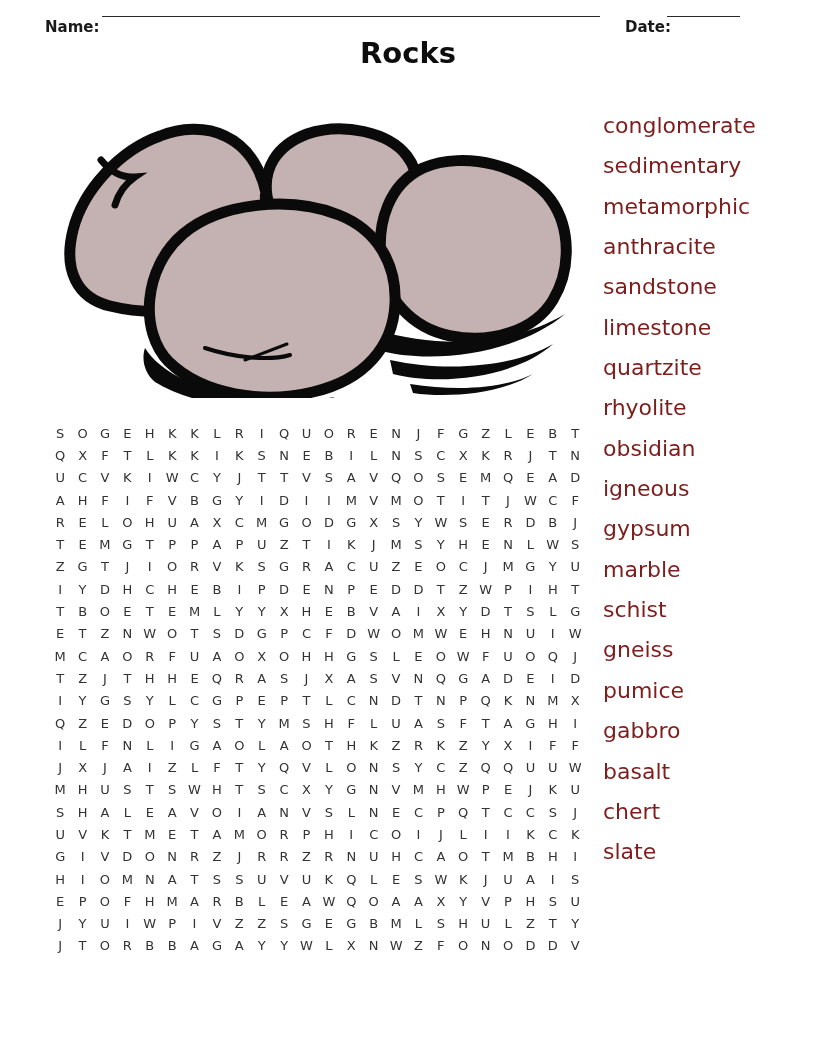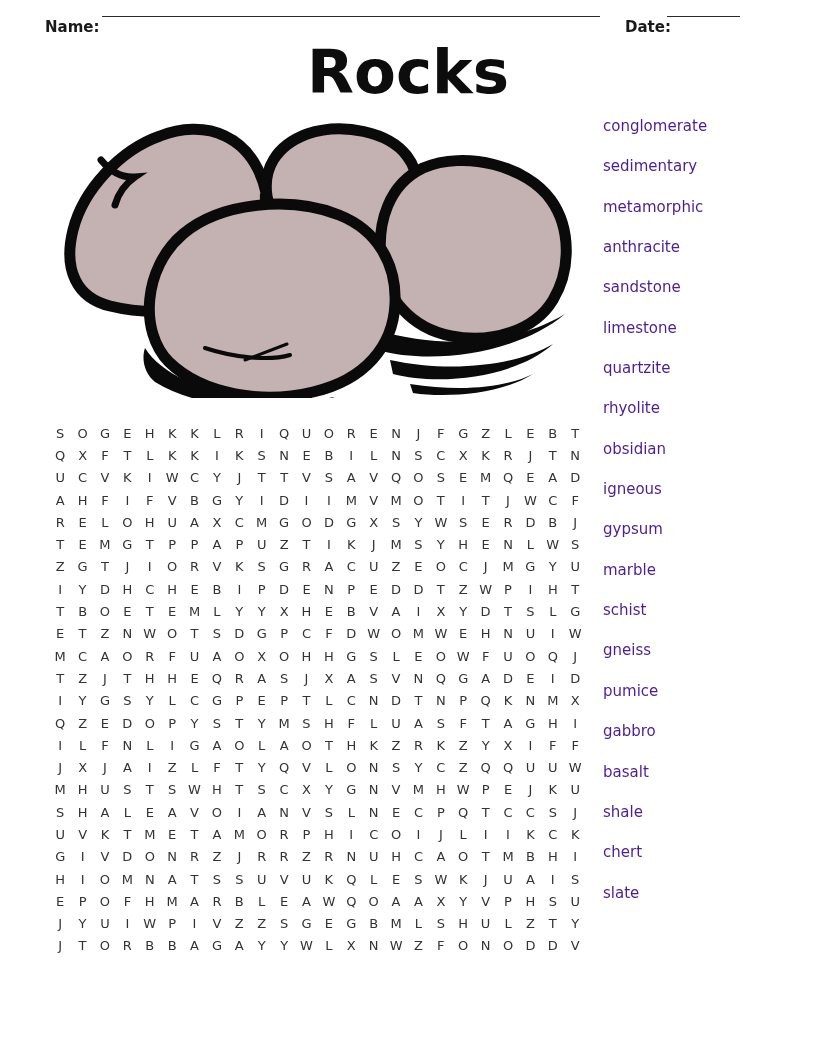--- a/index.html
+++ b/index.html
@@ -10,39 +10,39 @@
   
   .hdr-label{position:absolute;top:1px;font-size:15px;font-weight:700;color:#1a1a1a;margin-top:17px;}
   .name-label{left:45px;}
   .date-label{left:625px;}
   .fill-line{position:absolute;top:0;height:16px;border-bottom:1.6px solid #2a2a2a;}
   .name-line{left:102px;width:498px;}
   .date-line{left:667px;width:73px;}
   
   .title{
     position:absolute;top:36px;left:0;width:100%;margin:0;text-align:center;
-    font-size:61px;font-weight:700;color:#0d0d0d;letter-spacing:0px;
+    font-size:29px;font-weight:700;color:#0d0d0d;letter-spacing:0px;
   }
   
   .rocks-svg{position:absolute;left:55px;top:98px;width:520px;height:300px;}
   
   .grid{
     position:absolute;left:49px;top:422px;
     display:grid;grid-template-columns:repeat(24,22.4px);grid-auto-rows:22.3px;
   }
   .cell{
     display:flex;align-items:center;justify-content:center;
     font-size:13px;font-weight:500;color:#333333;line-height:1;
   }
   
   .words{
     position:absolute;left:603px;top:106px;margin:0;padding:0;list-style:none;
   }
   .words li{
-    height:40.35px;line-height:40.35px;font-size:15px;color:#4c1d95;white-space:nowrap;
+    height:40.35px;line-height:40.35px;font-size:22px;color:#7f1d1d;white-space:nowrap;
   }
 </style>
 </head>
 <body>
 
 <div class="page">
 
   <span class="hdr-label name-label">Name:</span>
   <span class="fill-line name-line"></span>
   <span class="hdr-label date-label">Date:</span>
@@ -663,18 +663,17 @@
       <li>rhyolite</li>
       <li>obsidian</li>
       <li>igneous</li>
       <li>gypsum</li>
       <li>marble</li>
       <li>schist</li>
       <li>gneiss</li>
       <li>pumice</li>
       <li>gabbro</li>
       <li>basalt</li>
-      <li>shale</li>
       <li>chert</li>
       <li>slate</li>
     </ul>
 
 </div>
 
 </body></html>

